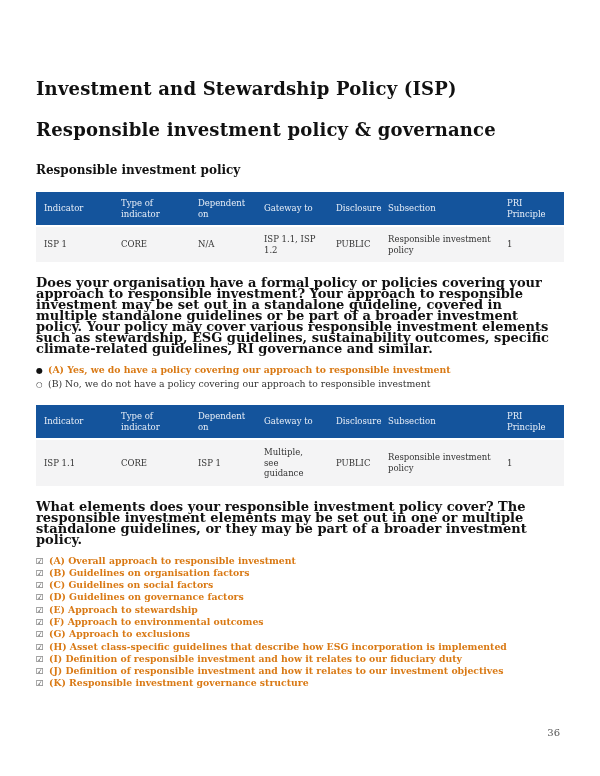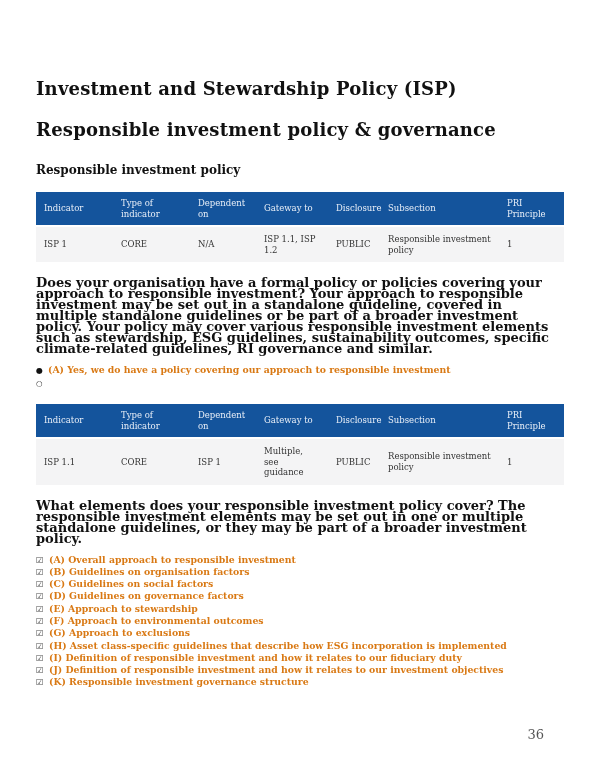--- a/index.html
+++ b/index.html
@@ -105,23 +105,23 @@
     font-family: "DejaVu Sans", sans-serif;
     width: 13px;
     flex: 0 0 13px;
     font-size: 8.5px;
     font-weight: normal;
     color: #4a4a4a;
   }
 
   .page-number {
     position: absolute;
-    right: 56px;
+    right: 40px;
     top: 727px;
-    font-size: 13px;
+    font-size: 10px;
     color: #555;
   }
 </style>
 </head>
 <body>
 
 <div class="page">
   <div class="content">
 
     <h1 class="doc-title t1">Investment and Stewardship Policy (ISP)</h1>
@@ -164,20 +164,21 @@
 
     <p class="question">Does your organisation have a formal policy or policies covering your approach to responsible investment? Your approach to responsible investment may be set out in a standalone guideline, covered in multiple standalone guidelines or be part of a broader investment policy. Your policy may cover various responsible investment elements such as stewardship, ESG guidelines, sustainability outcomes, specific climate-related guidelines, RI governance and similar.</p>
 
     <div class="options">
       <div class="option selected">
         <span class="radio">●</span>
         <span>(A) Yes, we do have a policy covering our approach to responsible investment</span>
       </div>
       <div class="option unselected">
         <span class="radio">○</span>
+        <span>(B) No, we do not have a policy covering our approach to responsible investment</span>
       </div>
     </div>
 
     <table class="ind-table">
       <colgroup>
           <col class="c1">
           <col class="c2">
           <col class="c3">
           <col class="c4">
           <col class="c5">

